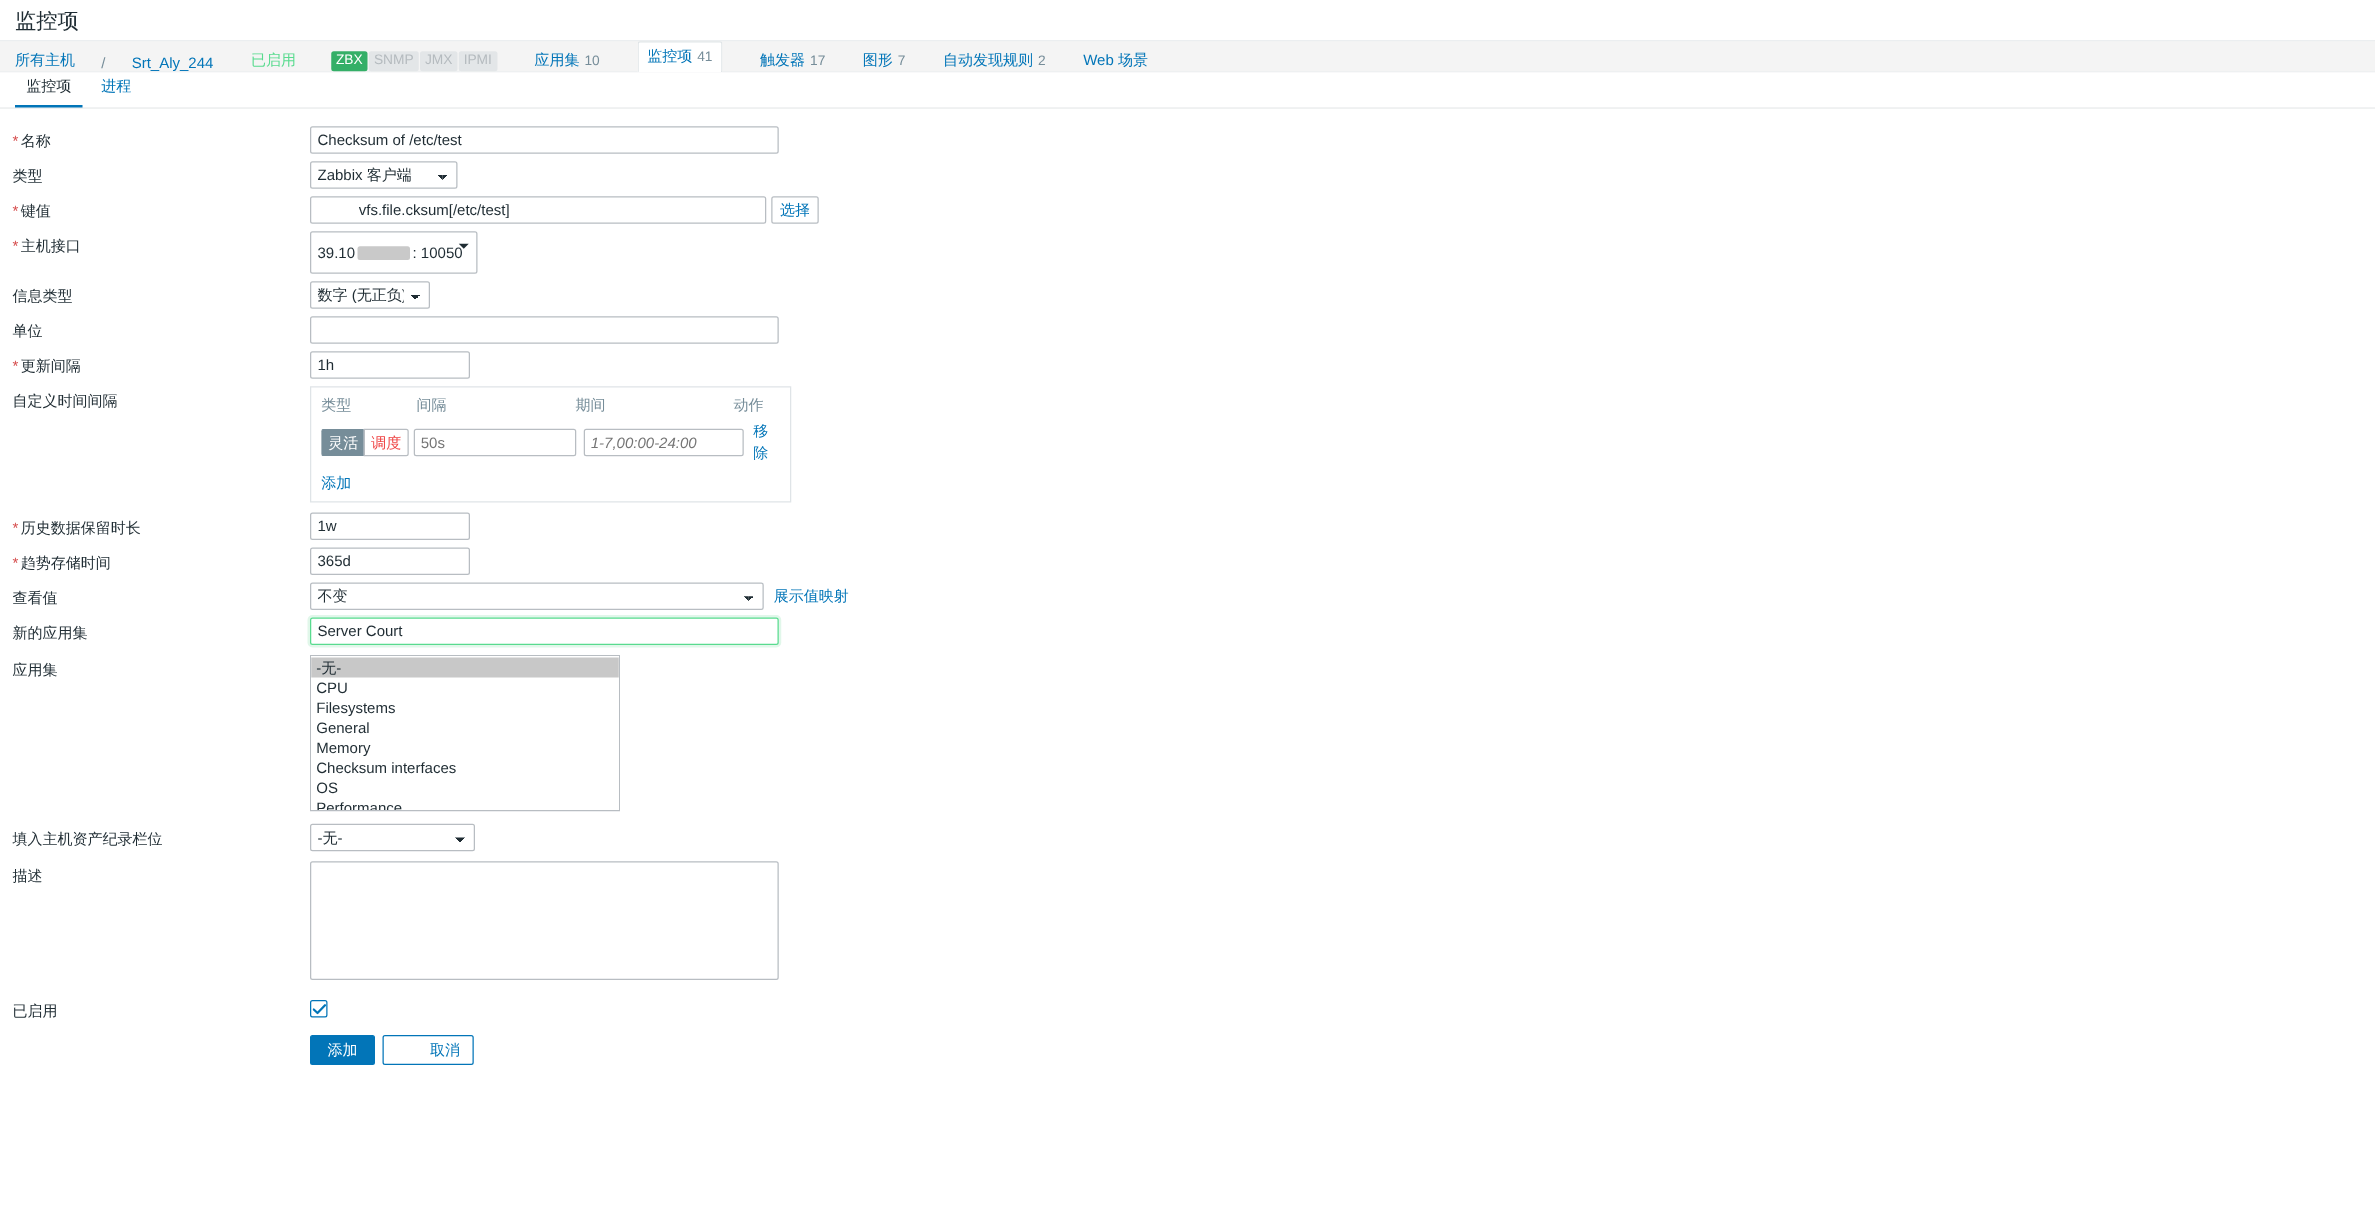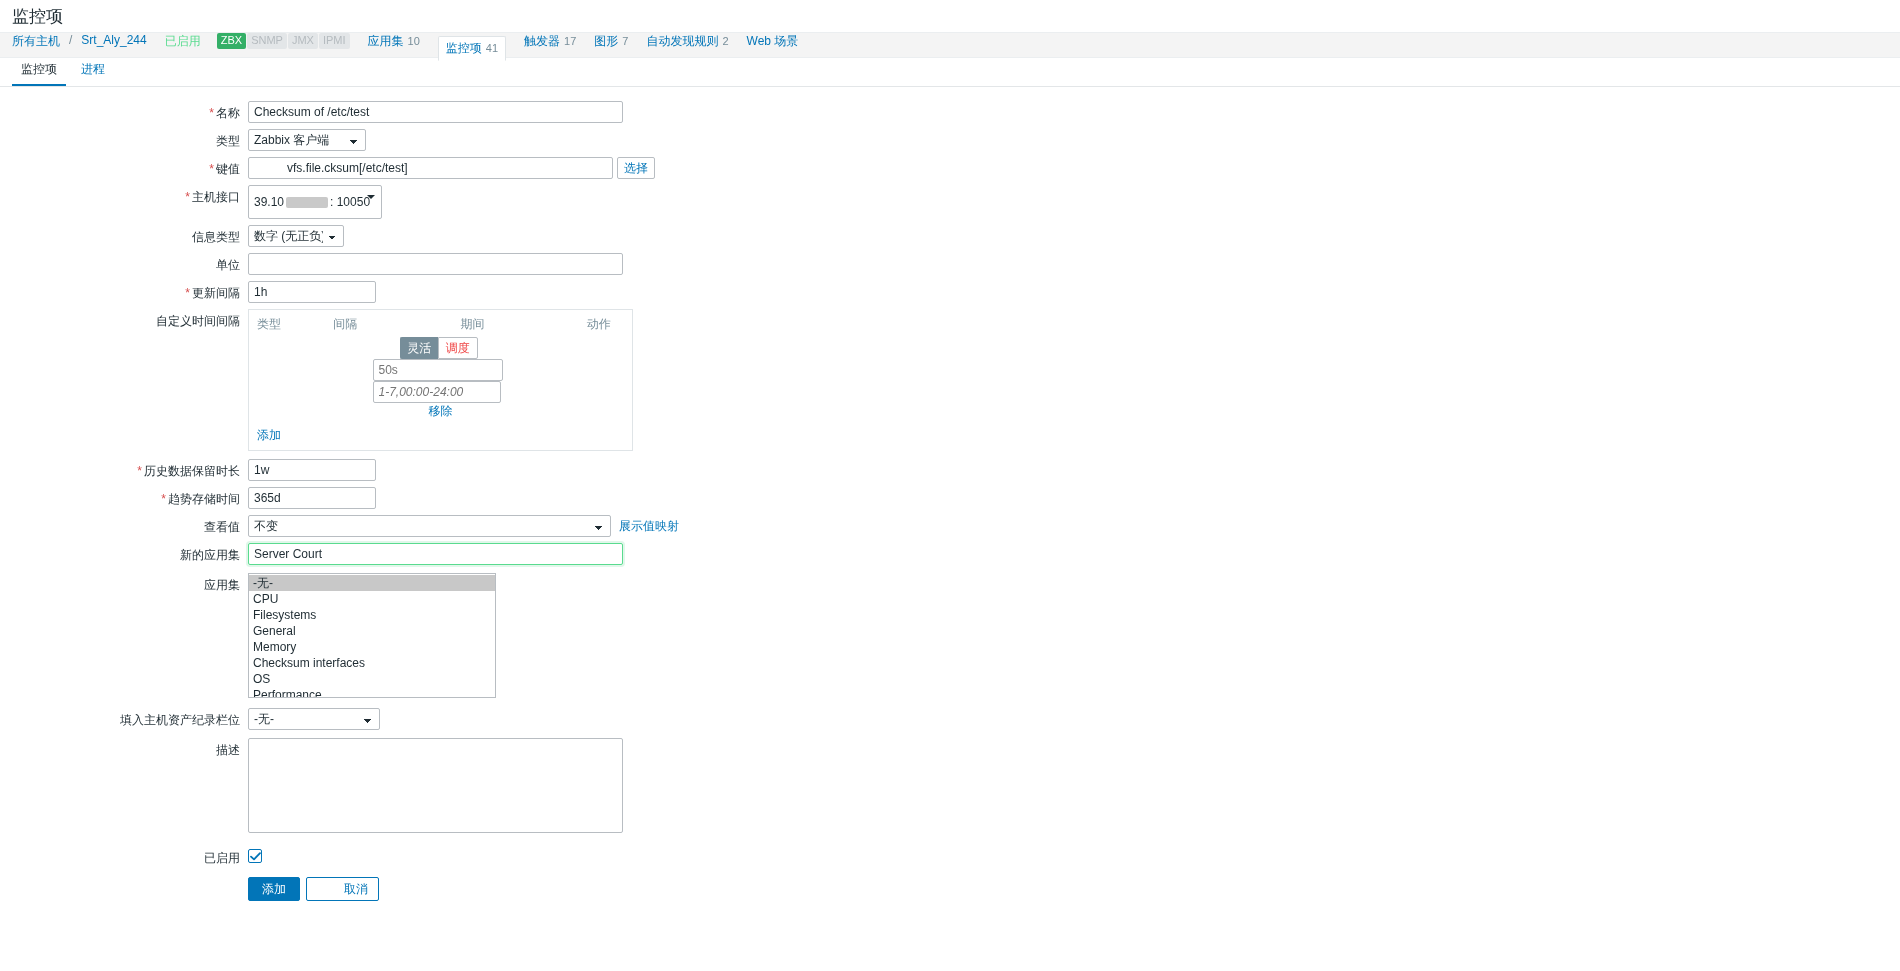--- a/index.html
+++ b/index.html
@@ -25,23 +25,23 @@
     line-height: 22px;
     margin: 0;
   }
   
   .breadcrumb-bar {
     height: 26px;
     background: #f4f4f4;
     border-top: 1px solid #ebeef0;
     border-bottom: 1px solid #ebeef0;
     display: flex;
-    align-items: flex-start;
+    align-items: flex-end;
     padding: 0 12px;
-    gap: 4px;
+    gap: 16px;
     font-size: 12px;
   }
   .bc-link {
     color: #0275b8;
     text-decoration: none;
     cursor: pointer;
     white-space: nowrap;
   }
   .bc-sep { color: #768d99; margin: 0 5px; }
   .bc-status { color: #59db8f; margin-left: 14px; margin-right: 12px; white-space: nowrap; }
@@ -102,27 +102,28 @@
     padding-top: 14px;
     background: #ffffff;
   }
   .row {
     display: flex;
     align-items: flex-start;
     margin-bottom: 6px;
   }
   .lbl {
     width: 248px;
-    text-align: right;
+    text-align: left;
     padding-right: 8px;
     padding-top: 4px;
     font-size: 12px;
     color: #1f2c33;
     white-space: nowrap;
     flex: 0 0 248px;
+    padding-left: 10px;
   }
   .req { color: #d64e4e; margin-right: 2px; }
   .fld { flex: 1 1 auto; }
   input[type="text"], textarea, select {
     font-family: "Liberation Sans", "DejaVu Sans", sans-serif;
     font-size: 12px;
     color: #1f2c33;
   }
   .txt {
     height: 22px;
@@ -202,21 +203,21 @@
   .iv-head {
     display: flex;
     font-size: 12px;
     color: #768d99;
     margin-bottom: 4px;
   }
   .iv-h1 { width: 82px; }
   .iv-h2 { width: 137px; }
   .iv-h3 { width: 136px; }
   .iv-h4 { width: 40px; }
-  .iv-row { display: flex; align-items: center; flex-direction: column; }
+  .iv-row { display: flex; align-items: center; }
   .toggle { display: flex; width: 78px; margin-right: 4px; }
   .toggle span {
     flex: 1;
     text-align: center;
     font-size: 12px;
     line-height: 20px;
     height: 22px;
     border: 1px solid #b8bdc2;
     background: #ffffff;
     color: #ef4444;

